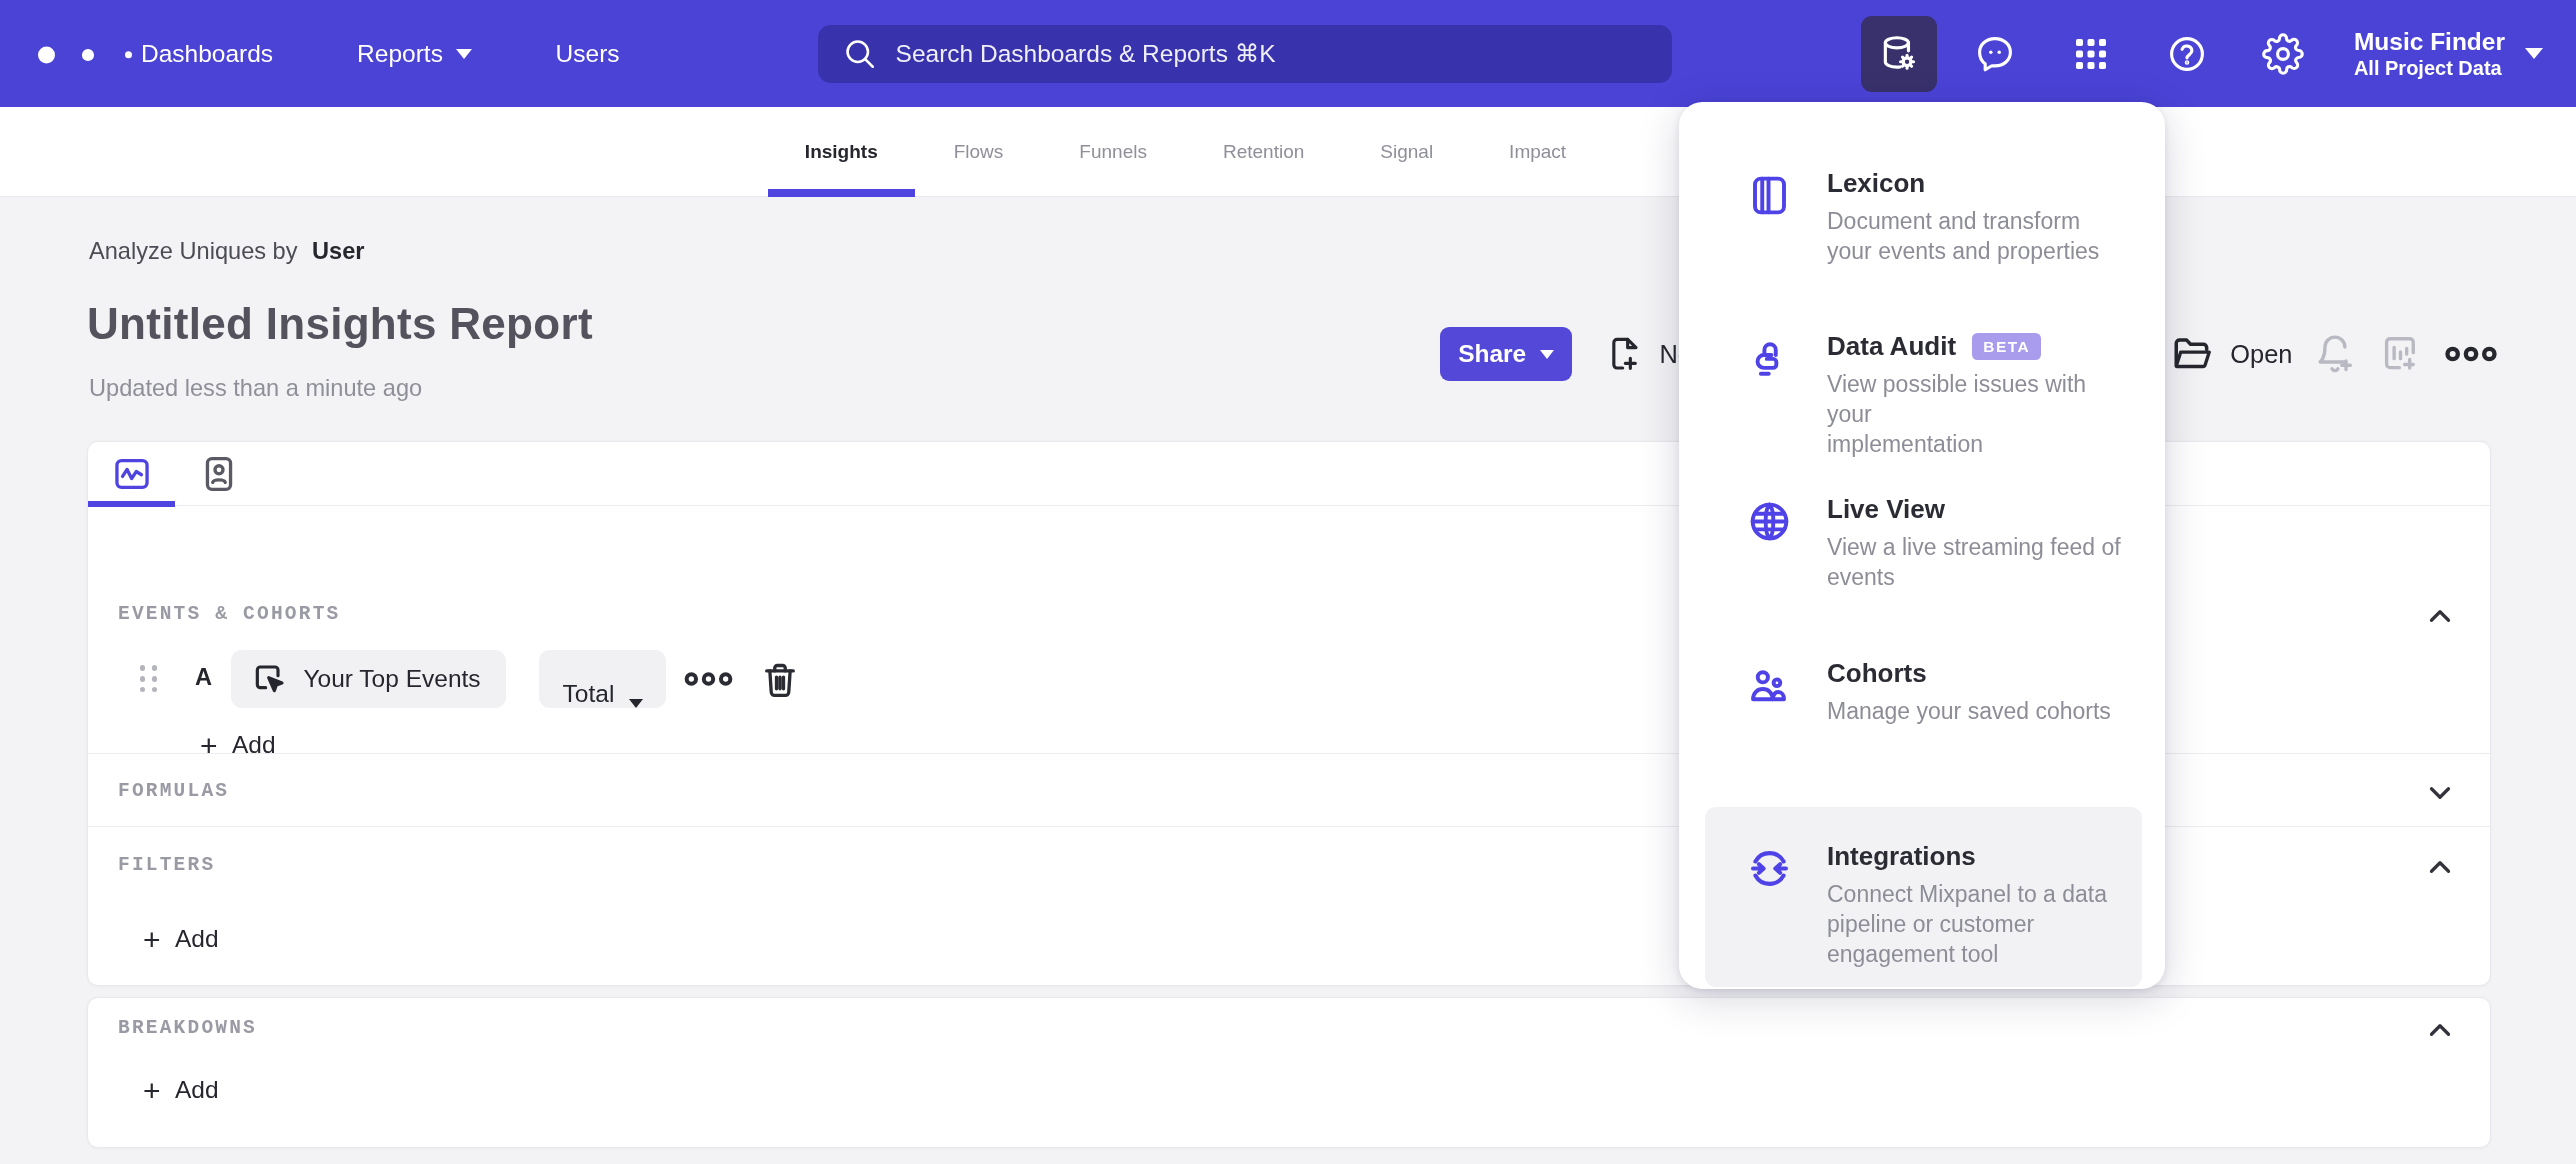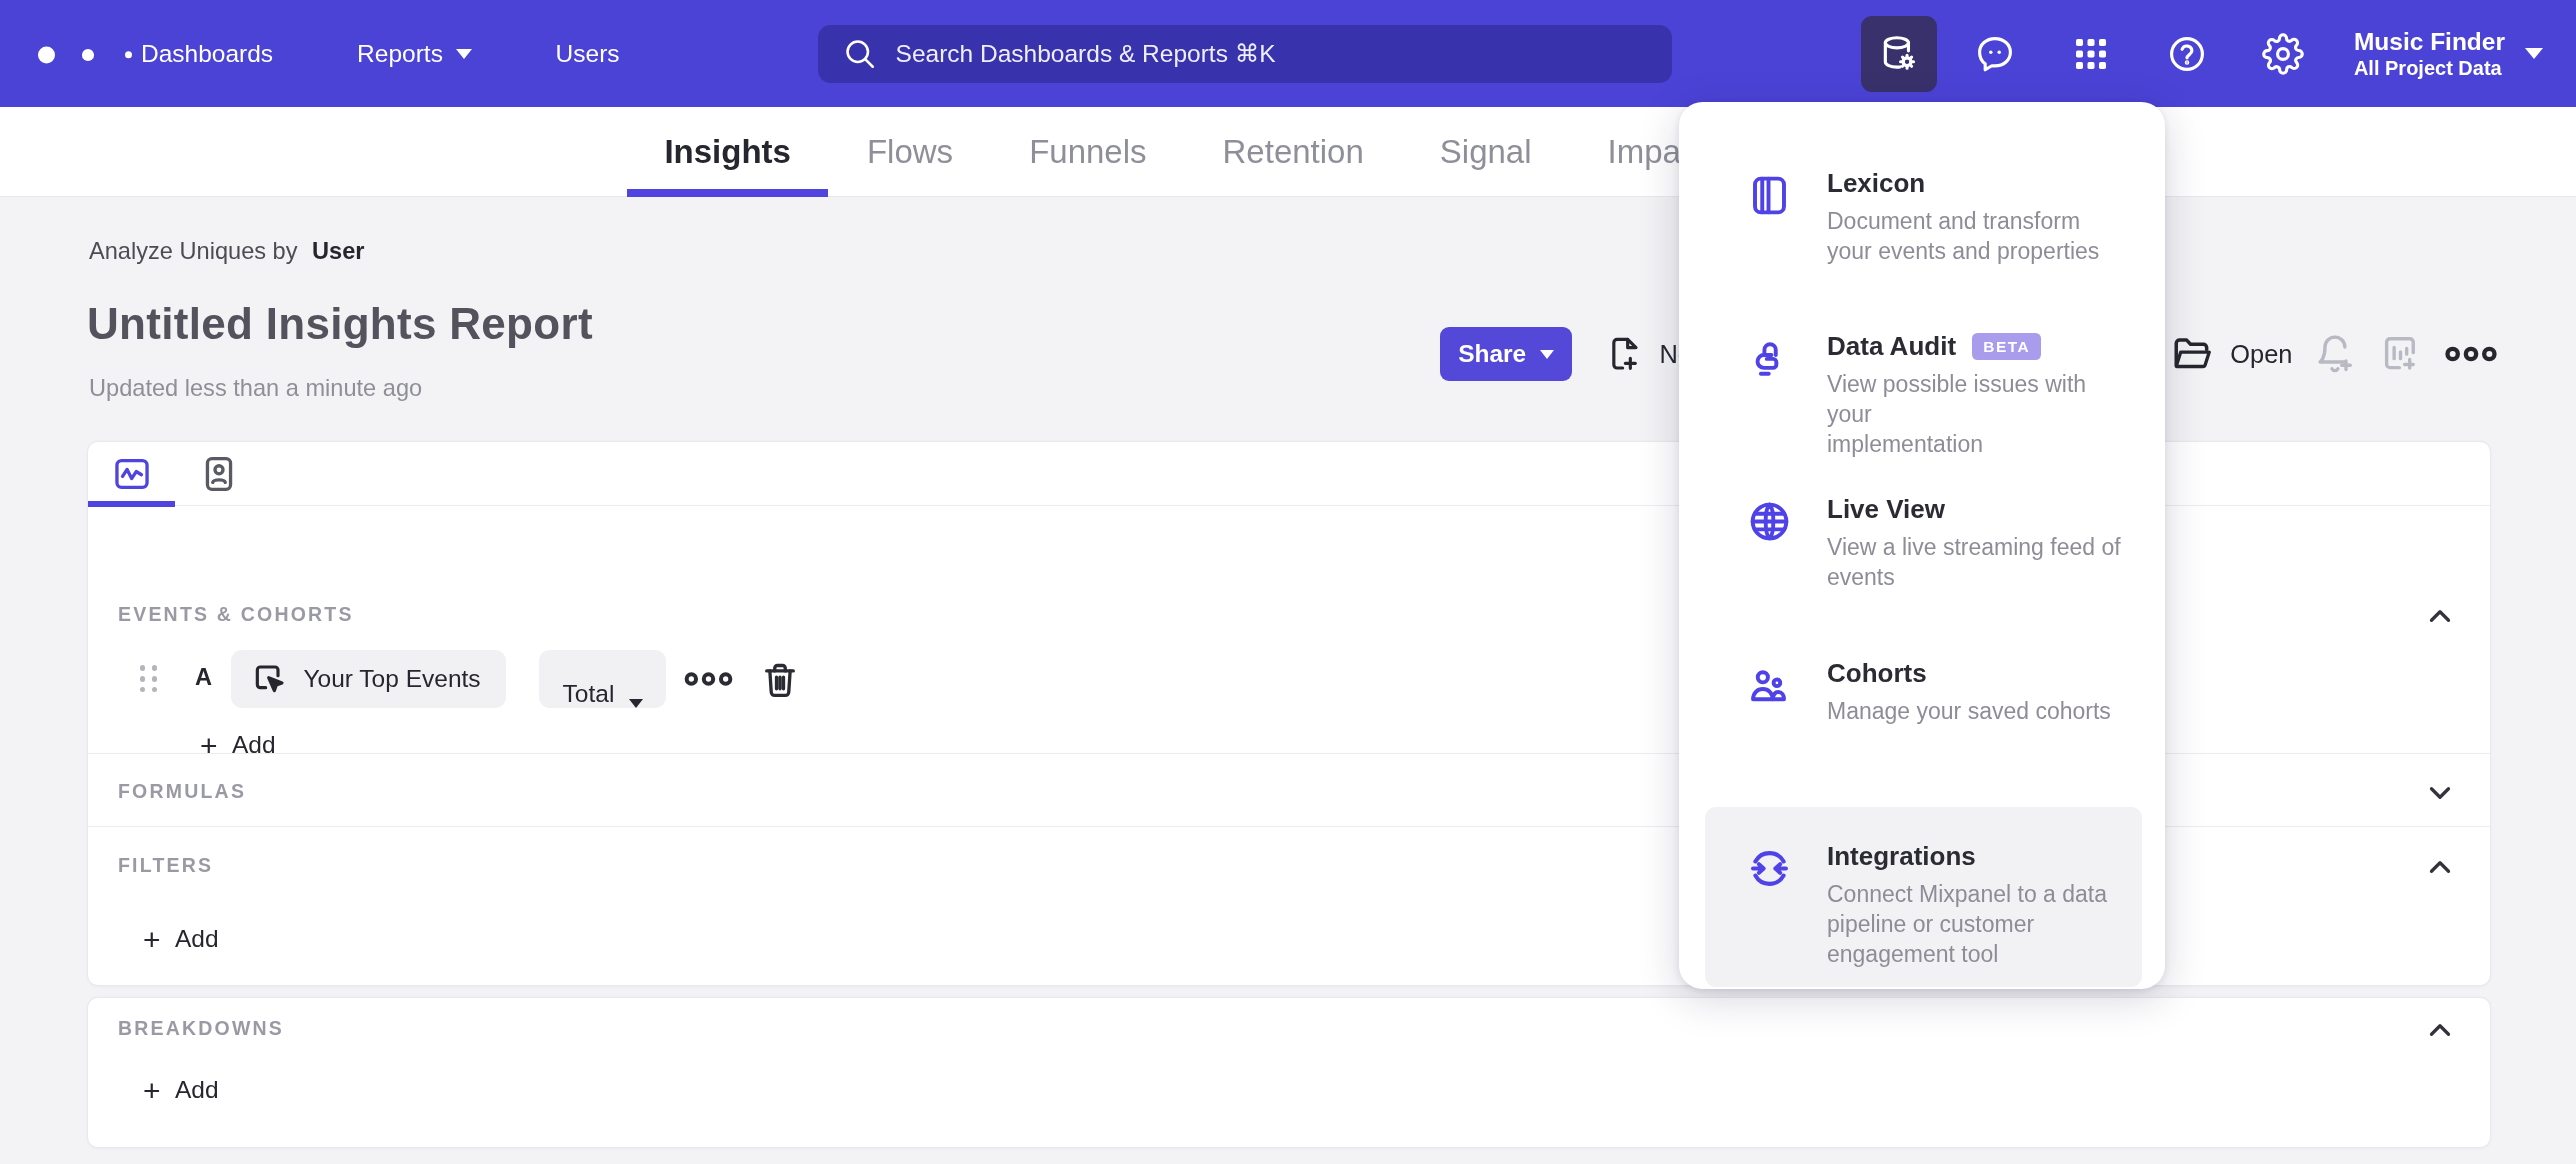--- a/index.html
+++ b/index.html
@@ -26,21 +26,21 @@
   .nav-icon-btn.active { background:#38316b; }
   .project-switch { display:flex; align-items:center; gap:20px; margin-left:12.7px; cursor:pointer; }
   .project-meta { text-align:left; color:#fff; }
   .project-name { font-size:24.5px; font-weight:700; line-height:29px; }
   .project-scope { font-size:20px; font-weight:600; line-height:24.5px; }
   .project-switch .caret { border-left-width:9px; border-right-width:9px; border-top-width:11px; }
 
   
   .tabbar { position:absolute; top:107px; left:0; width:2576px; height:90px; background:#fff; border-bottom:0.9px solid #e8e8ec; z-index:10; }
   .tabbar-inner { position:absolute; left:0; top:0; width:2371px; height:90px; display:flex; align-items:center; justify-content:center; gap:76px; }
-  .rtab { position:relative; height:90px; display:flex; align-items:center; font-size:33px; color:#8f8f99; cursor:pointer; white-space:nowrap; }
+  .rtab { position:relative; height:90px; display:flex; align-items:center; font-size:19px; color:#8f8f99; cursor:pointer; white-space:nowrap; }
   .rtab.active { color:#26262e; font-weight:600; }
   .rtab.active::after { content:""; position:absolute; left:-37px; right:-37px; bottom:0; height:8.2px; background:#4f44e0; }
 
   
   .analyze-line { position:absolute; left:89px; top:238px; font-size:23.6px; color:#4c4c55; }
   .analyze-line b { color:#26262e; font-weight:700; margin-left:14.5px; }
   .report-title { position:absolute; left:87px; top:299px; font-size:44px; font-weight:600; color:#54535d; letter-spacing:0.3px; }
   .updated { position:absolute; left:89px; top:375px; font-size:23.6px; color:#8f8f99; }
 
   .actions { position:absolute; top:327px; left:0; width:2576px; height:54px; z-index:5; }
@@ -55,21 +55,21 @@
 
   
   .card { position:absolute; left:87px; width:2404px; background:#fff; border:0.9px solid #e9e9ed; border-radius:11px; box-shadow:0 0.9px 2.7px rgba(30,30,60,0.04); }
   .card1 { top:441px; height:545px; }
   .card2 { top:997px; height:151px; }
 
   .viewtabs { position:relative; height:64px; border-bottom:0.9px solid #ececf0; display:flex; }
   .viewtab { width:87px; height:64px; display:flex; align-items:center; justify-content:center; cursor:pointer; position:relative; }
   .viewtab.active::after { content:""; position:absolute; left:0; right:0; bottom:-0.9px; height:6.3px; background:#4f44e0; }
 
-  .sec-label { font-size:19.5px; font-weight:700; letter-spacing:2.2px; color:#9a9aa4; }
+  .sec-label { font-size:19.5px; font-weight:700; letter-spacing:2.2px; color:#9a9aa4;font-family:Liberation Mono, monospace; }
   .sec-chevron { position:absolute; right:33px; color:#33333c; cursor:pointer; display:flex; }
 
   .events-sec { position:relative; height:247px; }
   .events-sec .sec-label { position:absolute; left:30px; top:97px; }
   .events-sec .sec-chevron { top:93px; }
   .query-row { position:absolute; left:0; top:144px; height:58px; width:100%; }
   .drag-handle { position:absolute; left:52px; top:15.4px; width:20px; height:29px; display:grid; grid-template-columns:5.4px 5.4px; grid-template-rows:5.4px 5.4px 5.4px; gap:5.4px 6.3px; cursor:grab; }
   .drag-handle i { background:#b4b4bd; border-radius:50%; }
   .row-letter { position:absolute; left:107px; top:13.6px; font-size:23.6px; font-weight:600; color:#26262e; }
   .pill { position:absolute; top:0; height:58px; background:#f1f1f4; border-radius:11px; display:flex; align-items:center; font-size:24.5px; font-weight:500; color:#26262e; cursor:pointer; }

